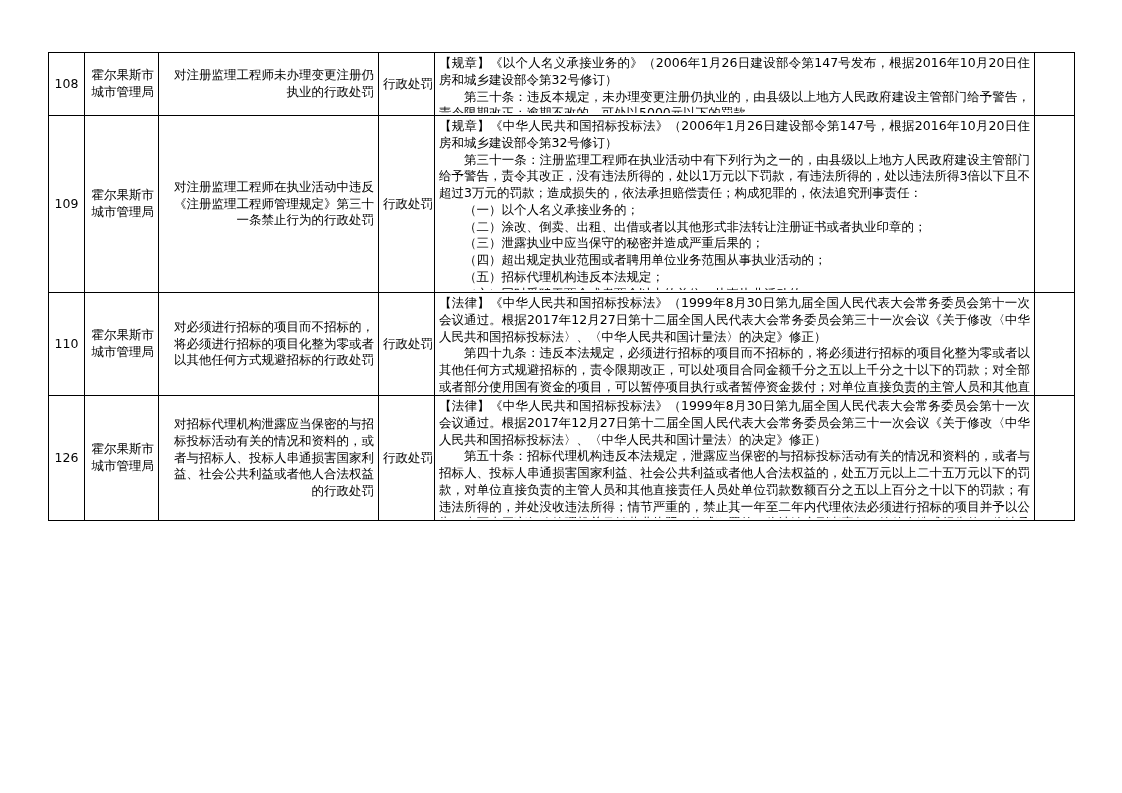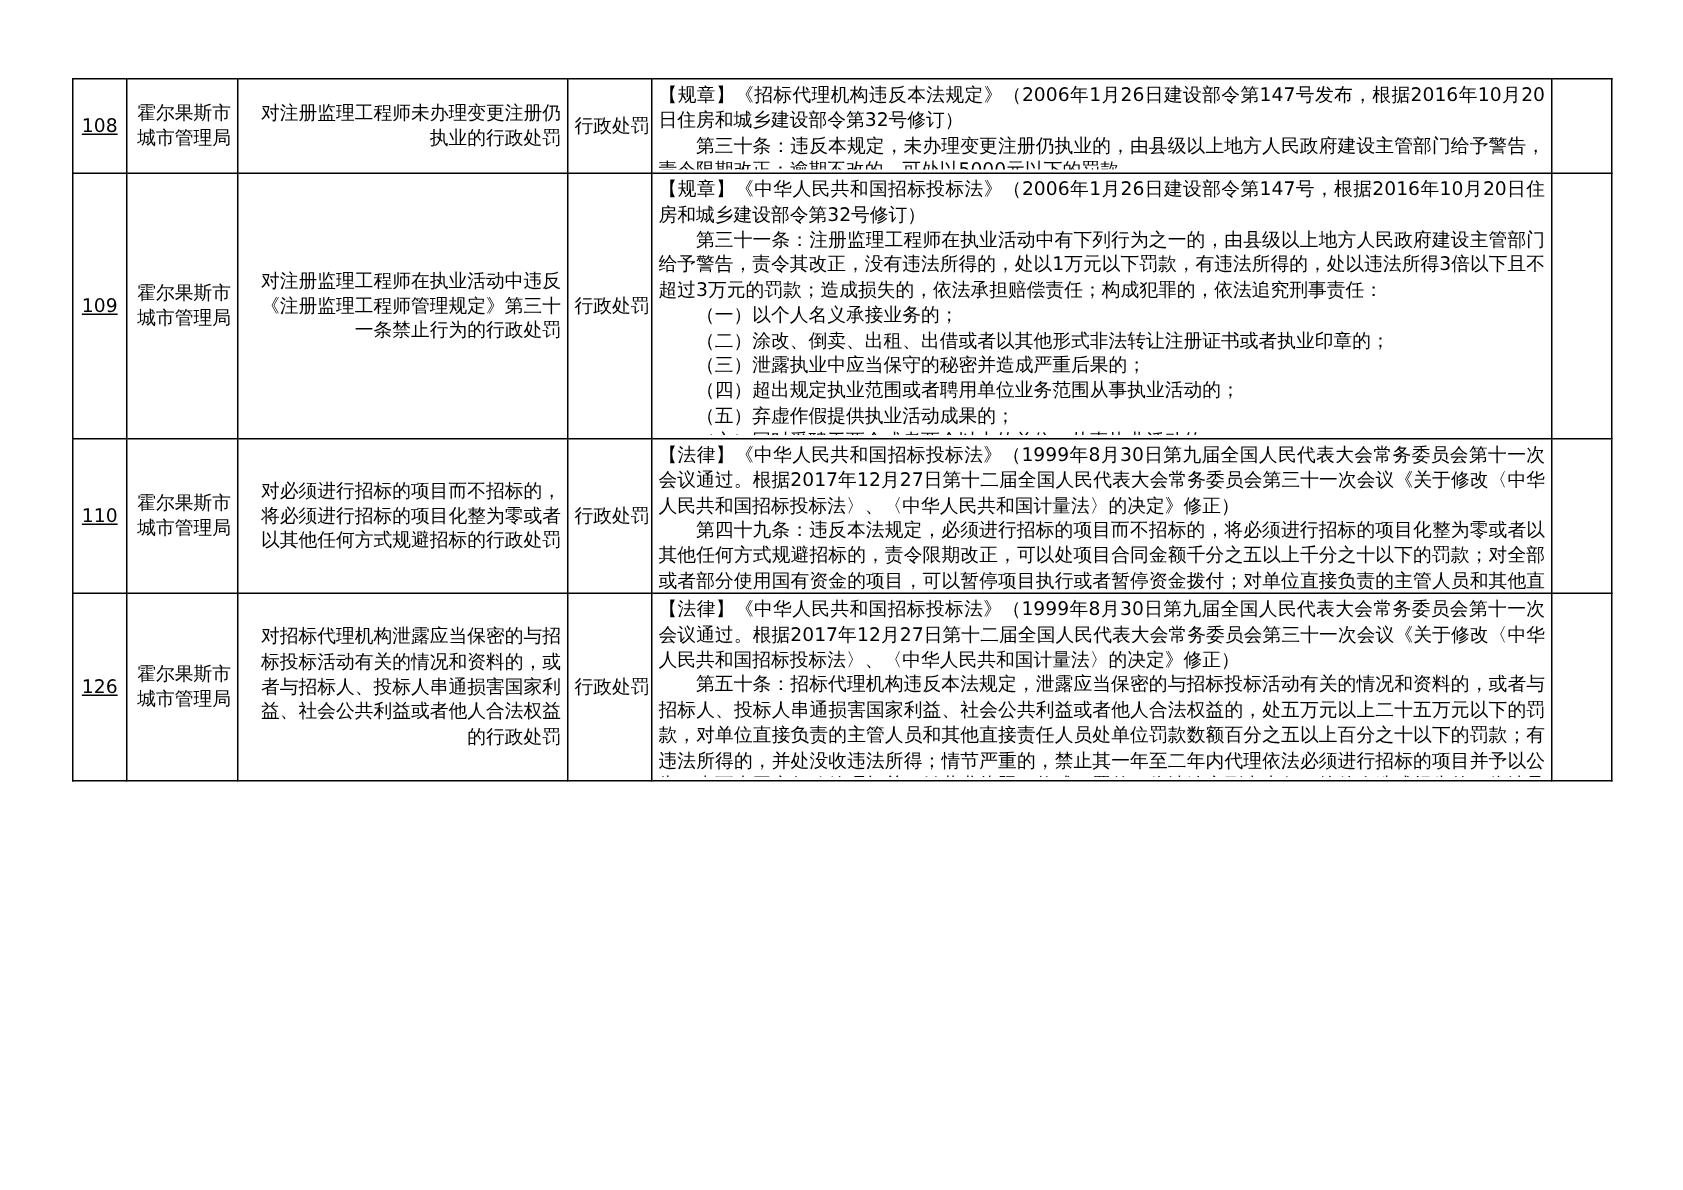--- a/index.html
+++ b/index.html
@@ -37,21 +37,20 @@
   col.c-index { width: 36px; }
   col.c-org   { width: 74px; }
   col.c-item  { width: 220px; }
   col.c-type  { width: 56px; }
   col.c-basis { width: 600px; }
   col.c-last  { width: 40px; }
 
   td.index-cell {
     text-align: center;
     font-size: 12.5px;
-    text-decoration: underline;
   }
   td.org-cell {
     text-align: right;
     font-size: 12.5px;
     line-height: 1.42;
     padding-left: 6px;
     padding-right: 2px;
   }
   td.item-cell {
     text-align: right;
@@ -107,41 +106,41 @@
       <col class="c-last">
     </colgroup>
     <tbody>
       <tr class="row-108">
         <td class="index-cell">108</td>
         <td class="org-cell">霍尔果斯市城市管理局</td>
         <td class="item-cell">对注册监理工程师未办理变更注册仍执业的行政处罚</td>
         <td class="type-cell">行政处罚</td>
         <td class="basis-cell">
           <div class="cell-scroll-108 clip">
-            <p class="basis-p">【规章】《招标代理机构违反本法规定》（2006年1月26日建设部令第147号发布，根据2016年10月20日住房和城乡建设部令第32号修订）</p>
+            <p class="basis-p">【规章】《以个人名义承接业务的》（2006年1月26日建设部令第147号发布，根据2016年10月20日住房和城乡建设部令第32号修订）</p>
             <p class="basis-p indent2">第三十条：违反本规定，未办理变更注册仍执业的，由县级以上地方人民政府建设主管部门给予警告，责令限期改正；逾期不改的，可处以5000元以下的罚款。</p>
           </div>
         </td>
         <td class="last-cell"></td>
       </tr>
 
       <tr class="row-109">
         <td class="index-cell">109</td>
         <td class="org-cell">霍尔果斯市城市管理局</td>
         <td class="item-cell">对注册监理工程师在执业活动中违反《注册监理工程师管理规定》第三十一条禁止行为的行政处罚</td>
         <td class="type-cell">行政处罚</td>
         <td class="basis-cell">
           <div class="cell-scroll-109 clip">
             <p class="basis-p">【规章】《中华人民共和国招标投标法》（2006年1月26日建设部令第147号，根据2016年10月20日住房和城乡建设部令第32号修订）</p>
             <p class="basis-p indent2">第三十一条：注册监理工程师在执业活动中有下列行为之一的，由县级以上地方人民政府建设主管部门给予警告，责令其改正，没有违法所得的，处以1万元以下罚款，有违法所得的，处以违法所得3倍以下且不超过3万元的罚款；造成损失的，依法承担赔偿责任；构成犯罪的，依法追究刑事责任：</p>
             <p class="basis-p indent2">（一）以个人名义承接业务的；</p>
             <p class="basis-p indent2">（二）涂改、倒卖、出租、出借或者以其他形式非法转让注册证书或者执业印章的；</p>
             <p class="basis-p indent2">（三）泄露执业中应当保守的秘密并造成严重后果的；</p>
             <p class="basis-p indent2">（四）超出规定执业范围或者聘用单位业务范围从事执业活动的；</p>
-            <p class="basis-p indent2">（五）弃虚作假提供执业活动成果的；</p>
+            <p class="basis-p indent2">（五）招标代理机构违反本法规定；</p>
             <p class="basis-p indent2">（六）同时受聘于两个或者两个以上的单位，从事执业活动的；</p>
 
           </div>
         </td>
         <td class="last-cell"></td>
       </tr>
 
       <tr class="row-110">
         <td class="index-cell">110</td>
         <td class="org-cell">霍尔果斯市城市管理局</td>

